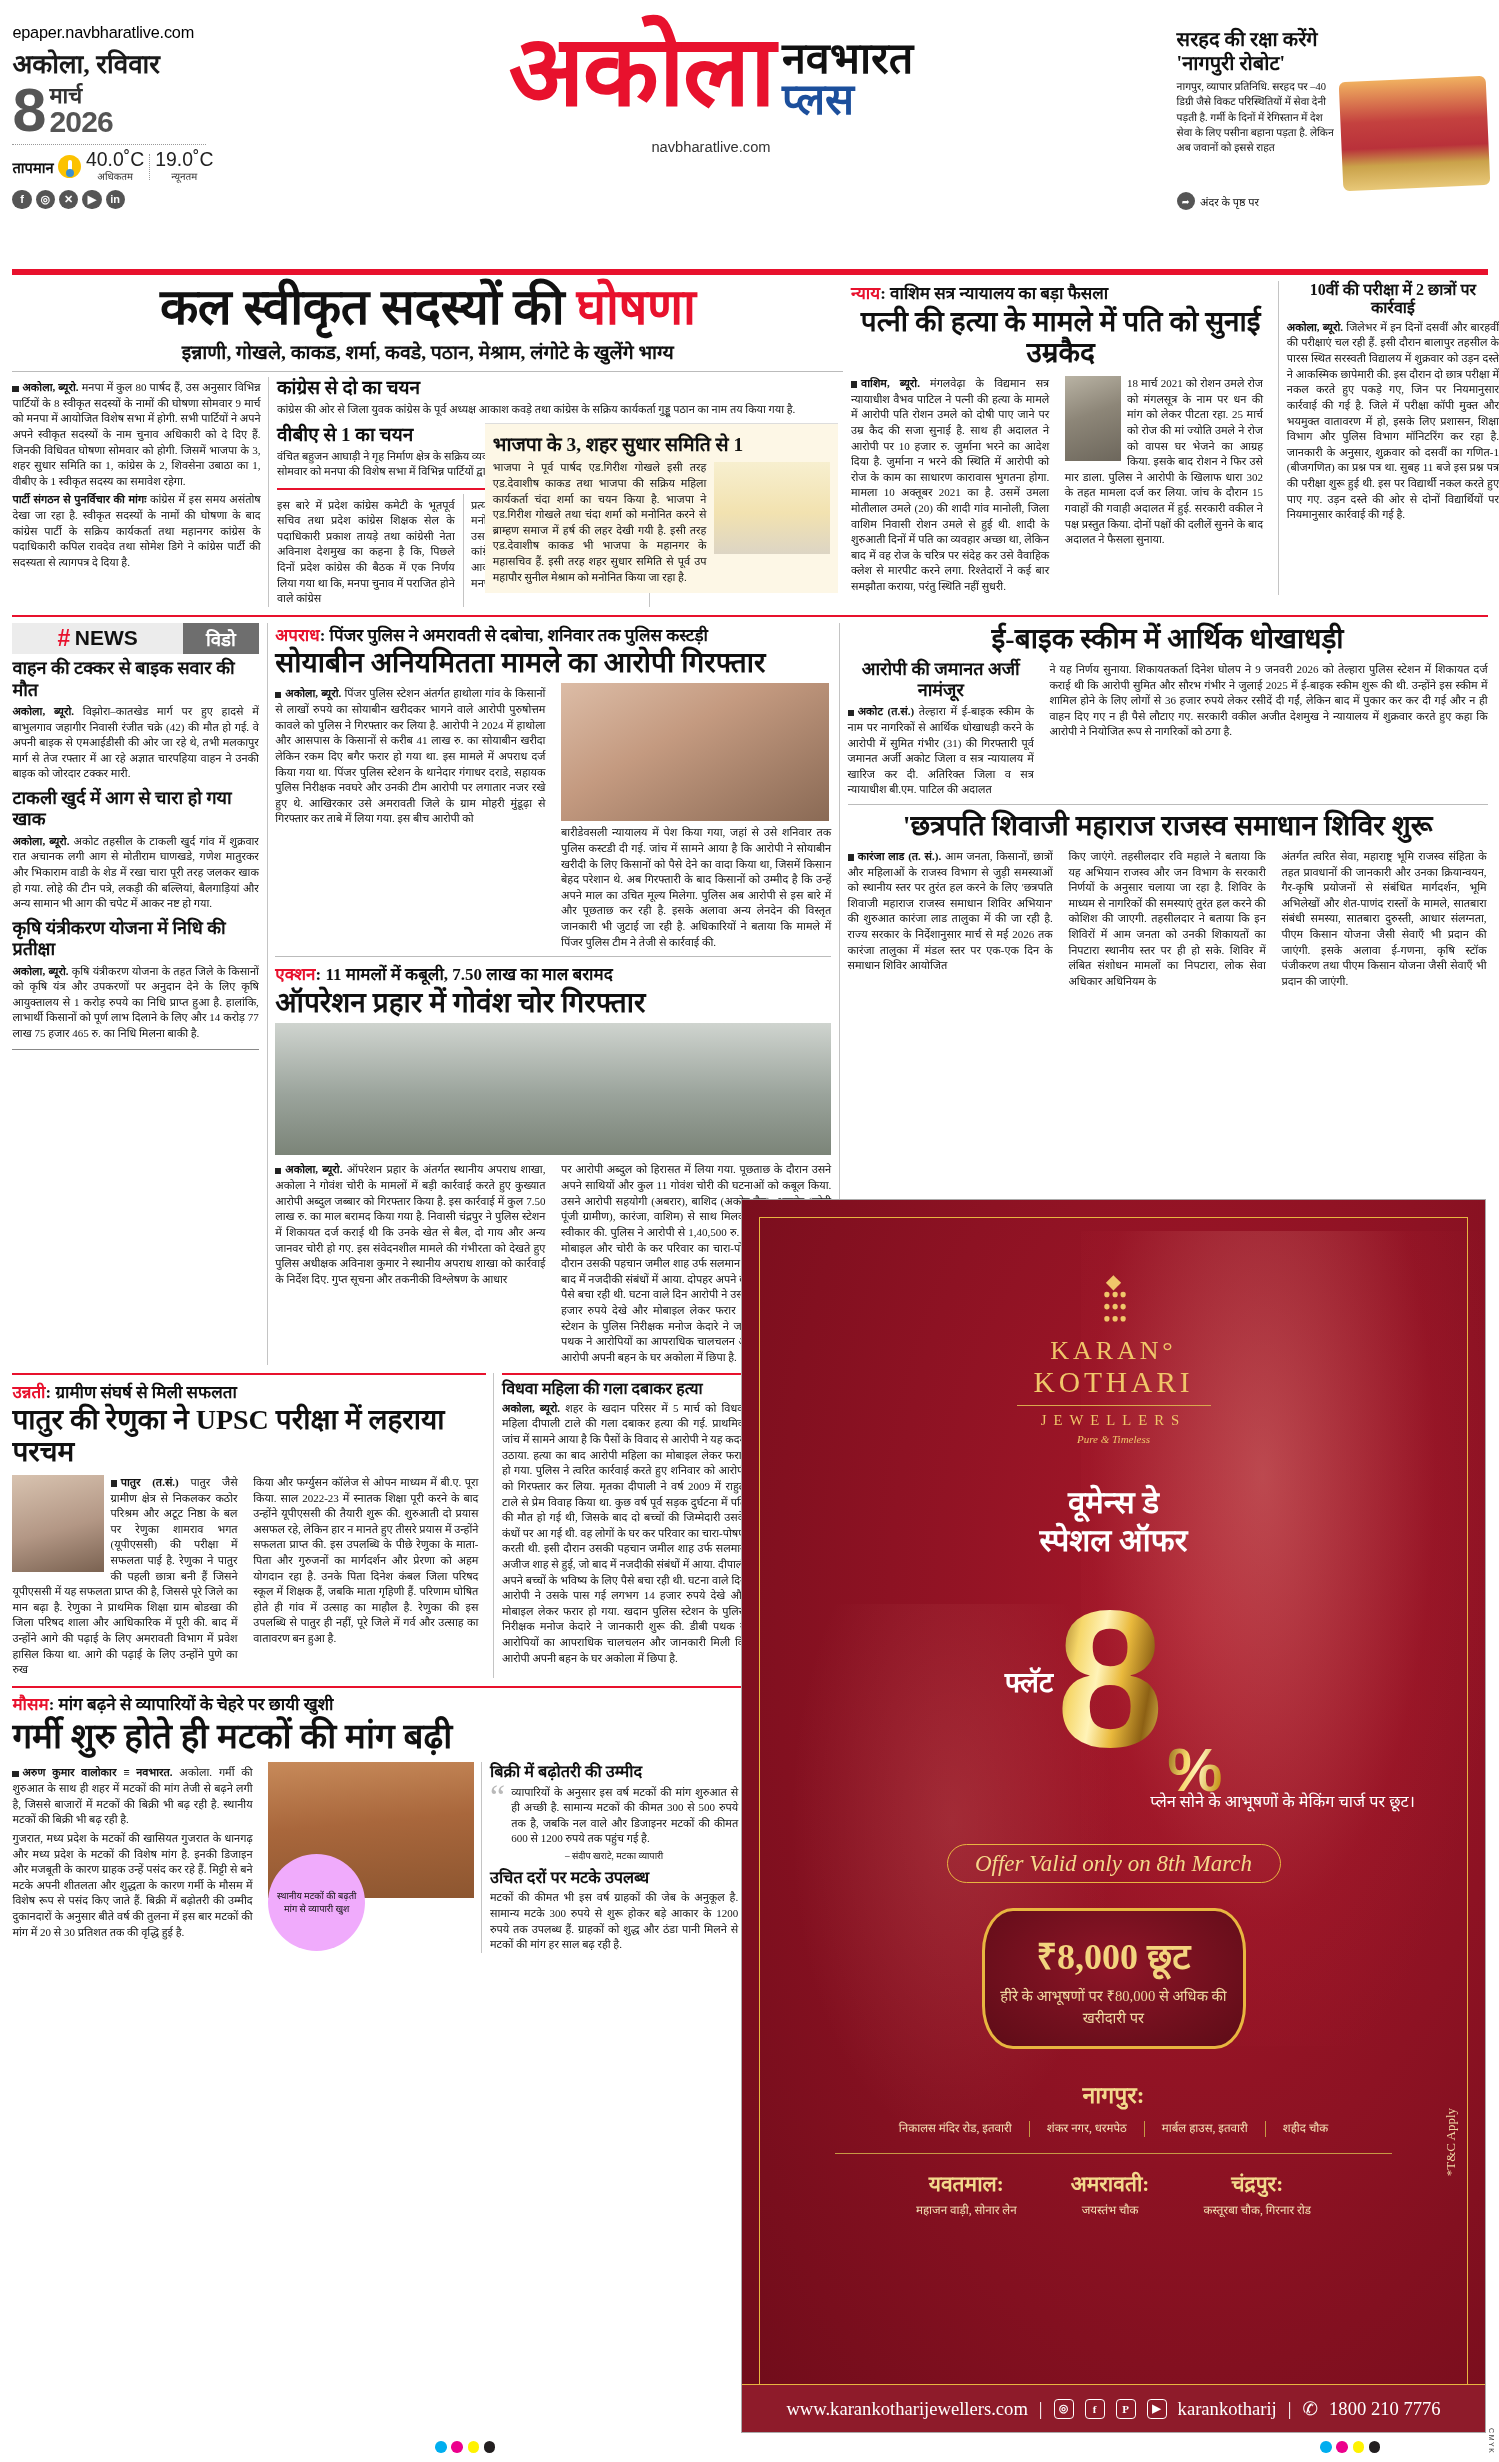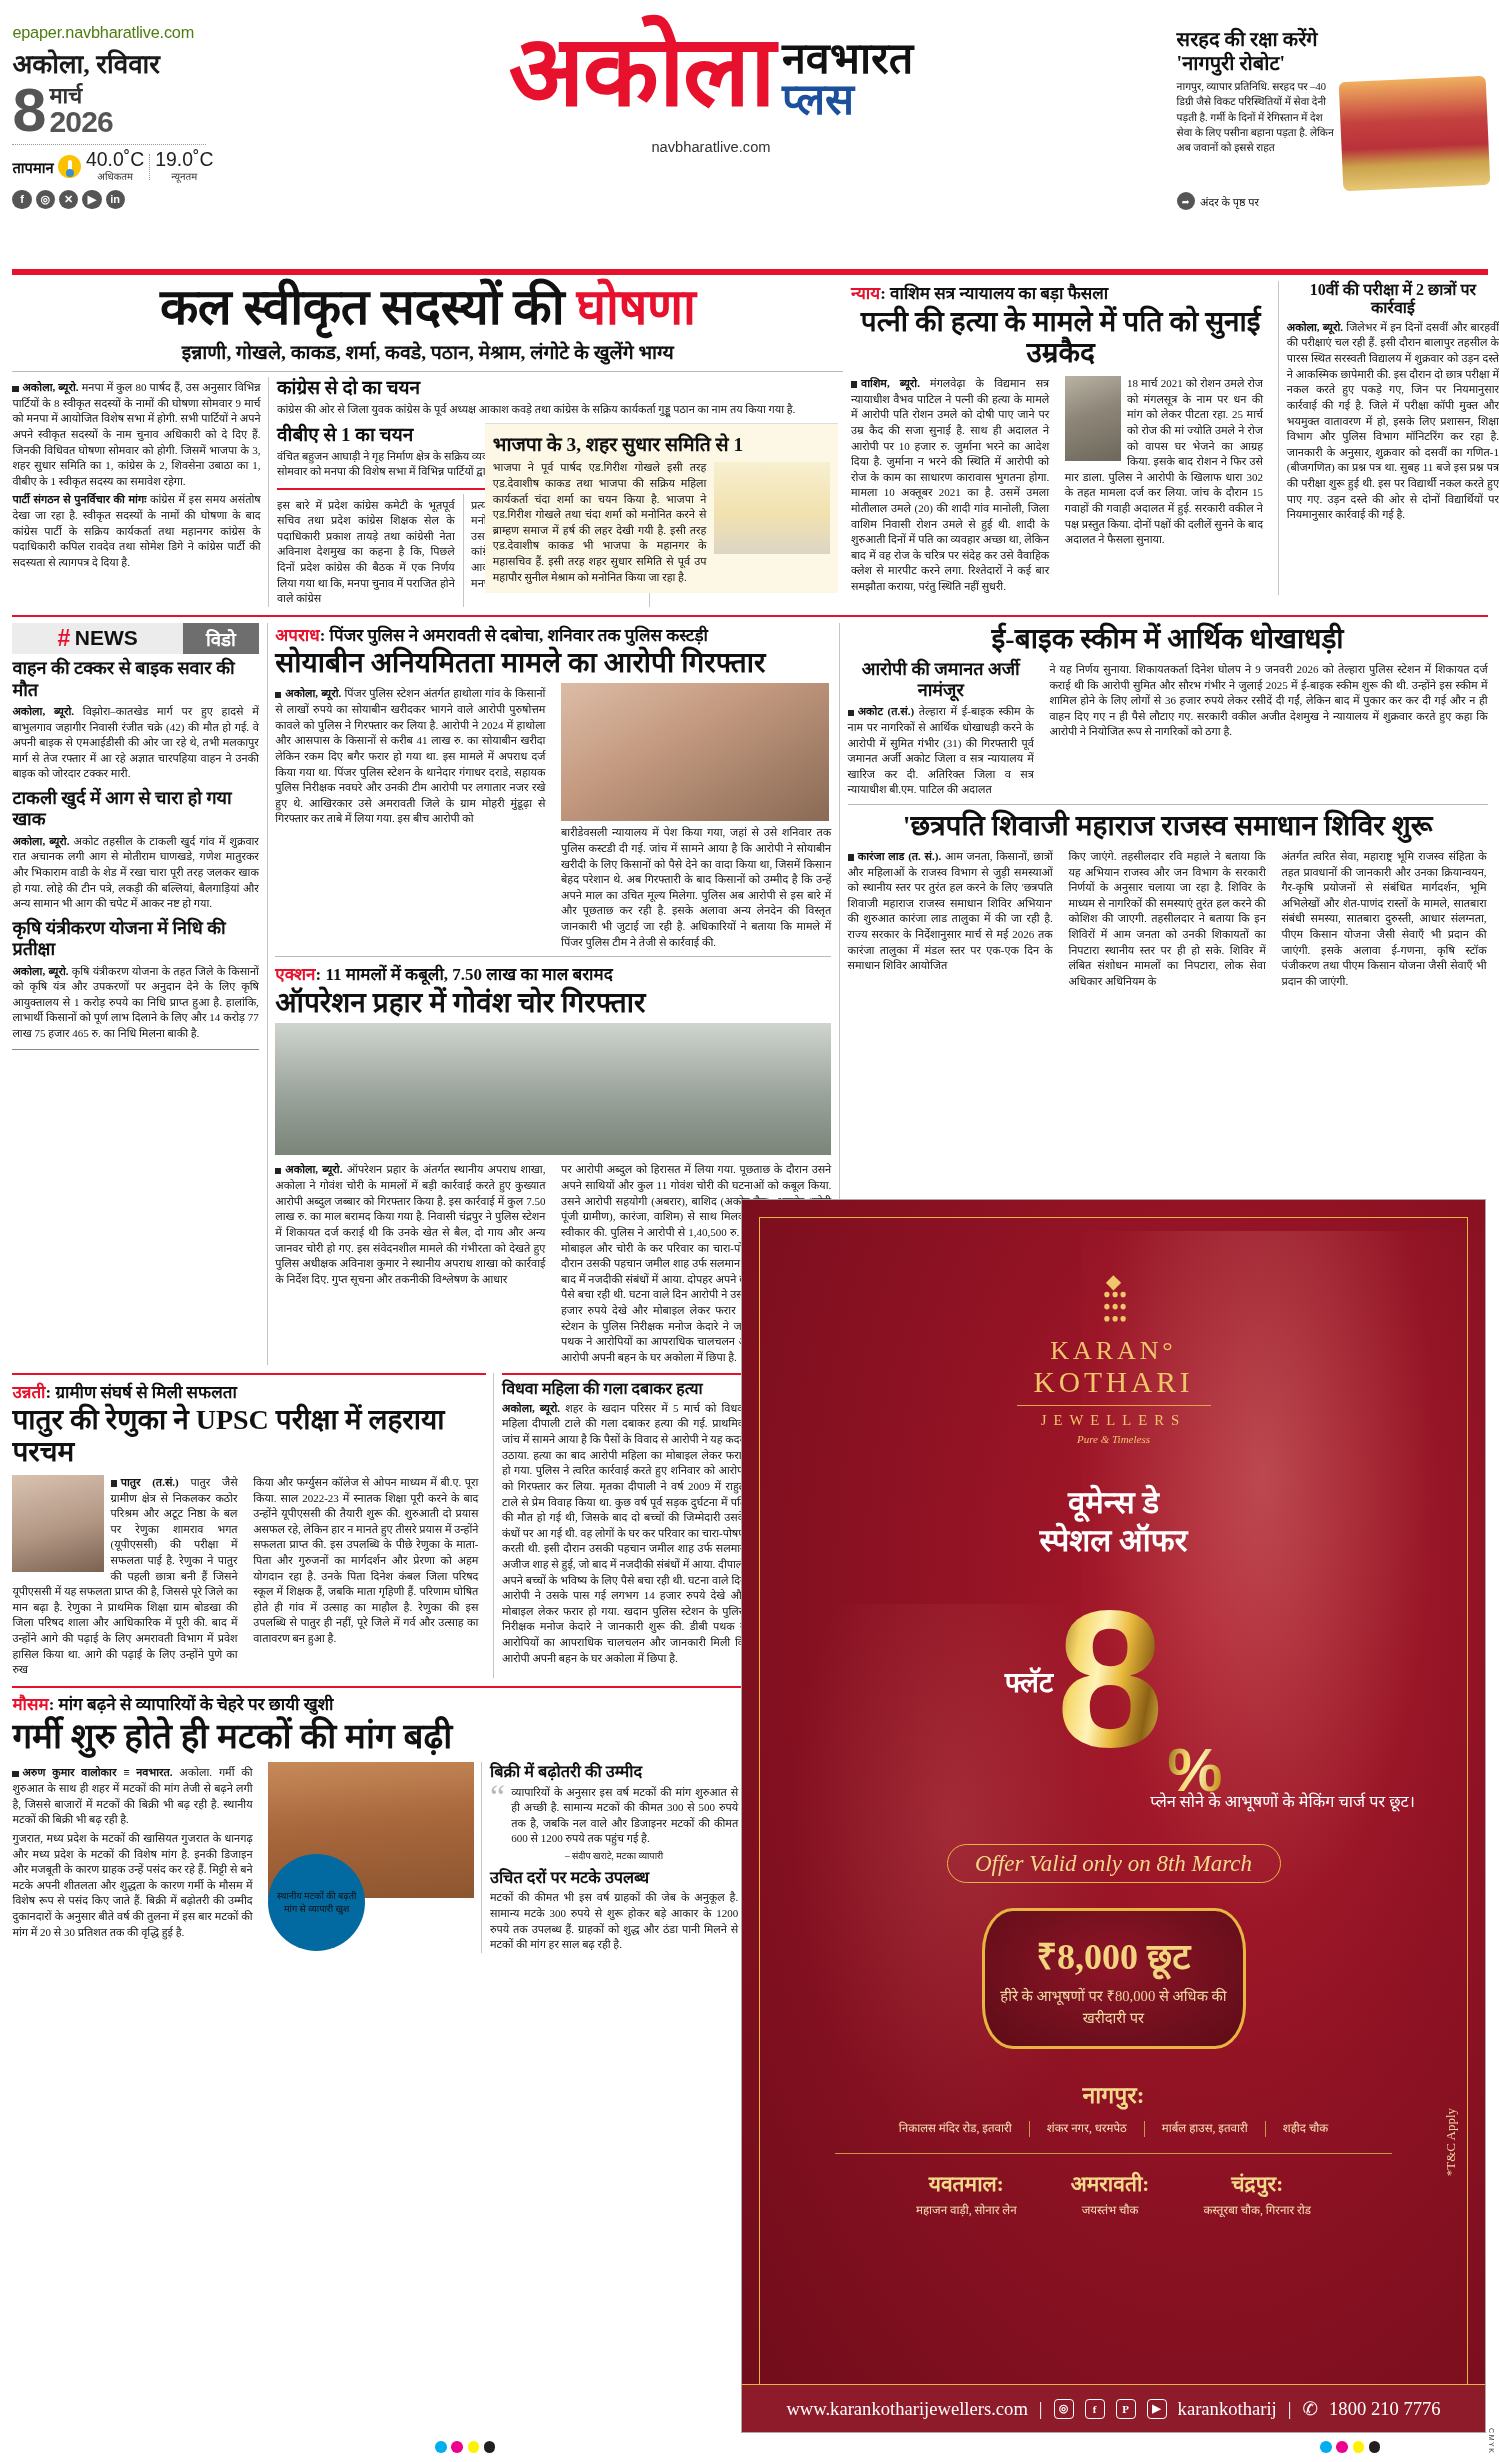--- a/index.html
+++ b/index.html
@@ -9,21 +9,21 @@
     font-family: "Liberation Serif", serif;
     color: #111;
     position: relative;
     overflow: hidden;
   }
   .page { width:1500px; height:2462px; padding: 11px 12.4px; position:relative; }
 
   
   .masthead { display:flex; align-items:flex-start; height:256px; position:relative; }
   .mh-left { width:233px; padding-top:12.4px; }
-  .mh-epaper { font-family:"Liberation Sans",sans-serif; font-size:16.3px; color:#4d7c0f; letter-spacing:-0.2px;}
+  .mh-epaper { font-family:"Liberation Sans",sans-serif; font-size:16.3px; color:#000000; letter-spacing:-0.2px;}
   .mh-city { font-size:26px; font-weight:bold; margin-top:3.1px; color:#1a1a1a;}
   .mh-daterow { display:flex; align-items:flex-end; margin-top:3.1px; }
   .mh-day { font-family:"Liberation Sans",sans-serif; font-size:61px; font-weight:bold; color:#555; line-height:0.85; letter-spacing:-2.3px;}
   .mh-mo { margin-left:5.4px; }
   .mh-month { font-size:22px; font-weight:bold; color:#333; line-height:1;}
   .mh-year { font-family:"Liberation Sans",sans-serif; font-size:30px; font-weight:bold; color:#555; line-height:1; letter-spacing:-0.8px;}
   .mh-dotline { border-top:1.6px dotted #999; margin:7.8px 0 4.7px 0; width:194px;}
   .mh-temprow { display:flex; align-items:center; gap:4.7px;}
   .mh-tlabel { font-size:14.7px; font-weight:bold;}
   .thermo { width:23px;height:23px;border-radius:50%;background:#fcc200;display:flex;align-items:center;justify-content:center;}
@@ -453,21 +453,21 @@
     <div class="cols" style="margin-top:6.2px;">
       <div class="col" style="width:248px;padding-left:0;">
         <p class="bd">
           <span class="sq"></span><b>अरुण कुमार वालोकार ≡ नवभारत.</b>
           <span>अकोला. गर्मी की शुरुआत के साथ ही शहर में मटकों की मांग तेजी से बढ़ने लगी है, जिससे बाजारों में मटकों की बिक्री भी बढ़ रही है. स्थानीय मटकों की बिक्री भी बढ़ रही है.</span>
         </p>
         <p class="bd">गुजरात, मध्य प्रदेश के मटकों की खासियत गुजरात के धानगढ़ और मध्य प्रदेश के मटकों की विशेष मांग है. इनकी डिजाइन और मजबूती के कारण ग्राहक उन्हें पसंद कर रहे हैं. मिट्टी से बने मटके अपनी शीतलता और शुद्धता के कारण गर्मी के मौसम में विशेष रूप से पसंद किए जाते हैं. बिक्री में बढ़ोतरी की उम्मीद दुकानदारों के अनुसार बीते वर्ष की तुलना में इस बार मटकों की मांग में 20 से 30 प्रतिशत तक की वृद्धि हुई है.</p>
       </div>
       <div class="col" style="width:221px;position:relative;">
         <div class="photo pots" style="width:206px;height:136px;"></div>
-        <div style="position:absolute;left:7.8px;top:92px;width:97px;height:97px;border-radius:50%;background:#0369a1;
+        <div style="position:absolute;left:7.8px;top:92px;width:97px;height:97px;border-radius:50%;background:#f0abfc;
                     display:flex;align-items:center;justify-content:center;text-align:center;font-size:9.3px;line-height:1.35;padding:7.8px;">स्थानीय मटकों की बढ़ती मांग से व्यापारी खुश</div>
       </div>
       <div class="vdiv"></div>
       <div class="col" style="width:256px;padding-right:0;">
         <h4 class="mhd" style="font-size:16.3px;">बिक्री में बढ़ोतरी की उम्मीद</h4>
         <div style="display:flex;gap:6.2px;margin-top:3.1px;">
           <div style="font-size:34px;color:#b9b9b9;line-height:0.7;">“</div>
           <p class="bd" style="margin-top:0;">व्यापारियों के अनुसार इस वर्ष मटकों की मांग शुरुआत से ही अच्छी है. सामान्य मटकों की कीमत 300 से 500 रुपये तक है, जबकि नल वाले और डिजाइनर मटकों की कीमत 600 से 1200 रुपये तक पहुंच गई है.</p>
         </div>
         <p class="bd" style="text-align:center;font-size:9.3px;">– संदीप खराटे, मटका व्यापारी</p>

